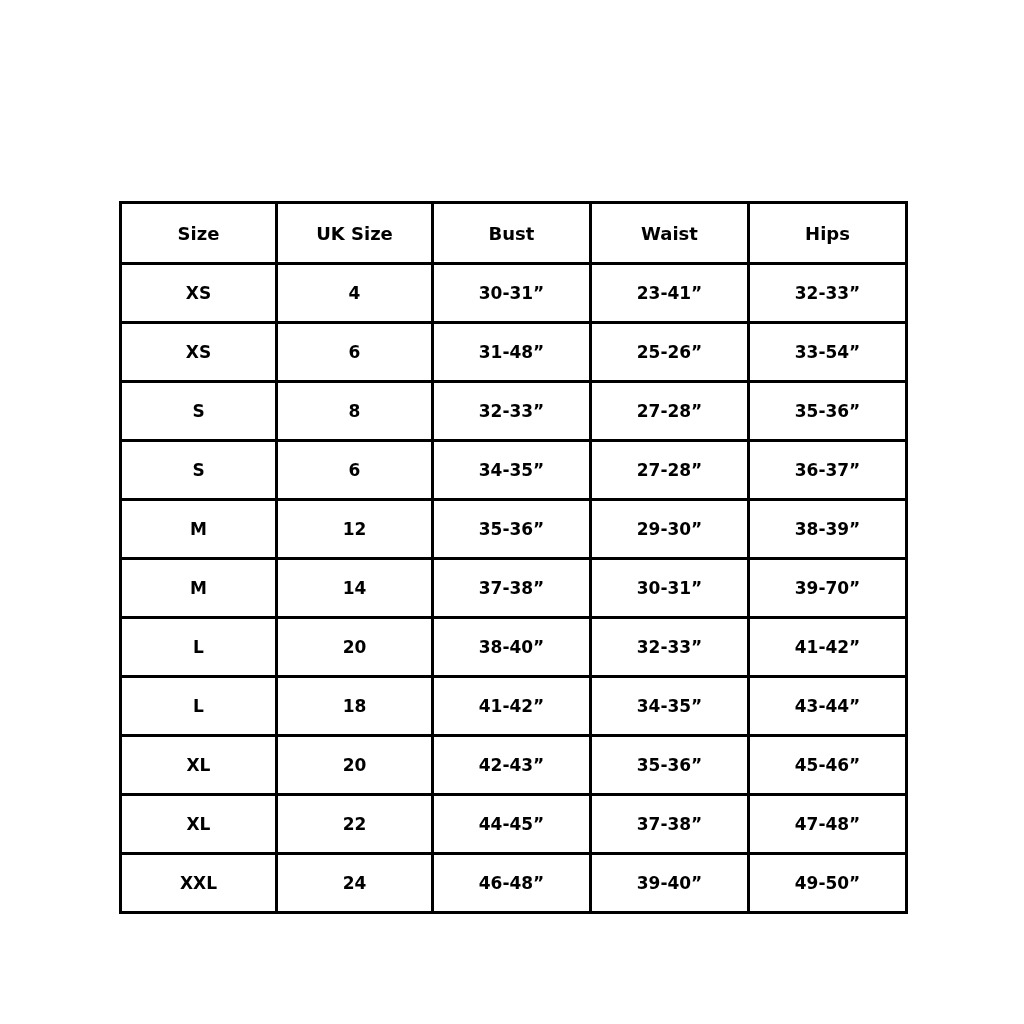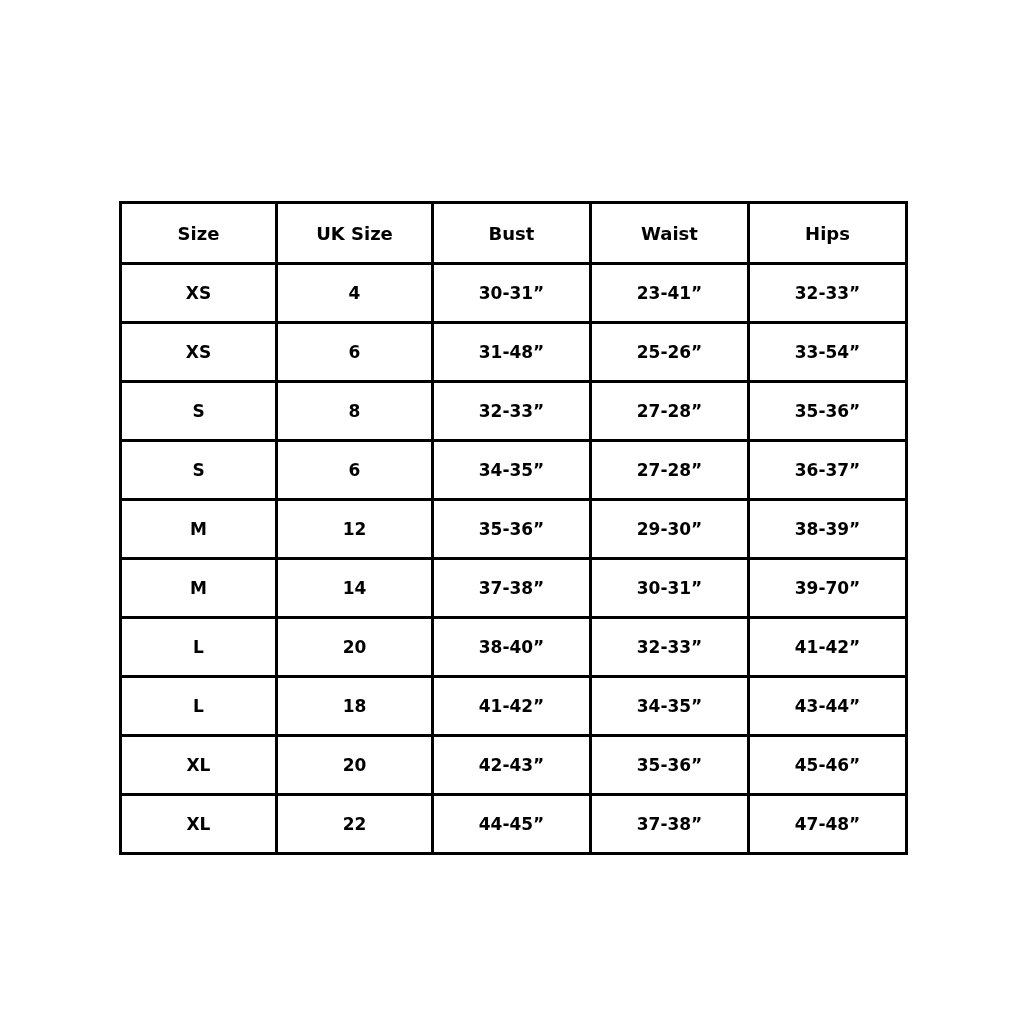--- a/index.html
+++ b/index.html
@@ -150,17 +150,24 @@
           <td>35-36”</td>
           <td>45-46”</td>
         </tr>
         <tr>
           <td>XL</td>
           <td>22</td>
           <td>44-45”</td>
           <td>37-38”</td>
           <td>47-48”</td>
         </tr>
+        <tr>
+          <td>XXL</td>
+          <td>24</td>
+          <td>46-48”</td>
+          <td>39-40”</td>
+          <td>49-50”</td>
+        </tr>
       </tbody>
     </table>
   </div>
 
 </div>
 
 </body></html>

